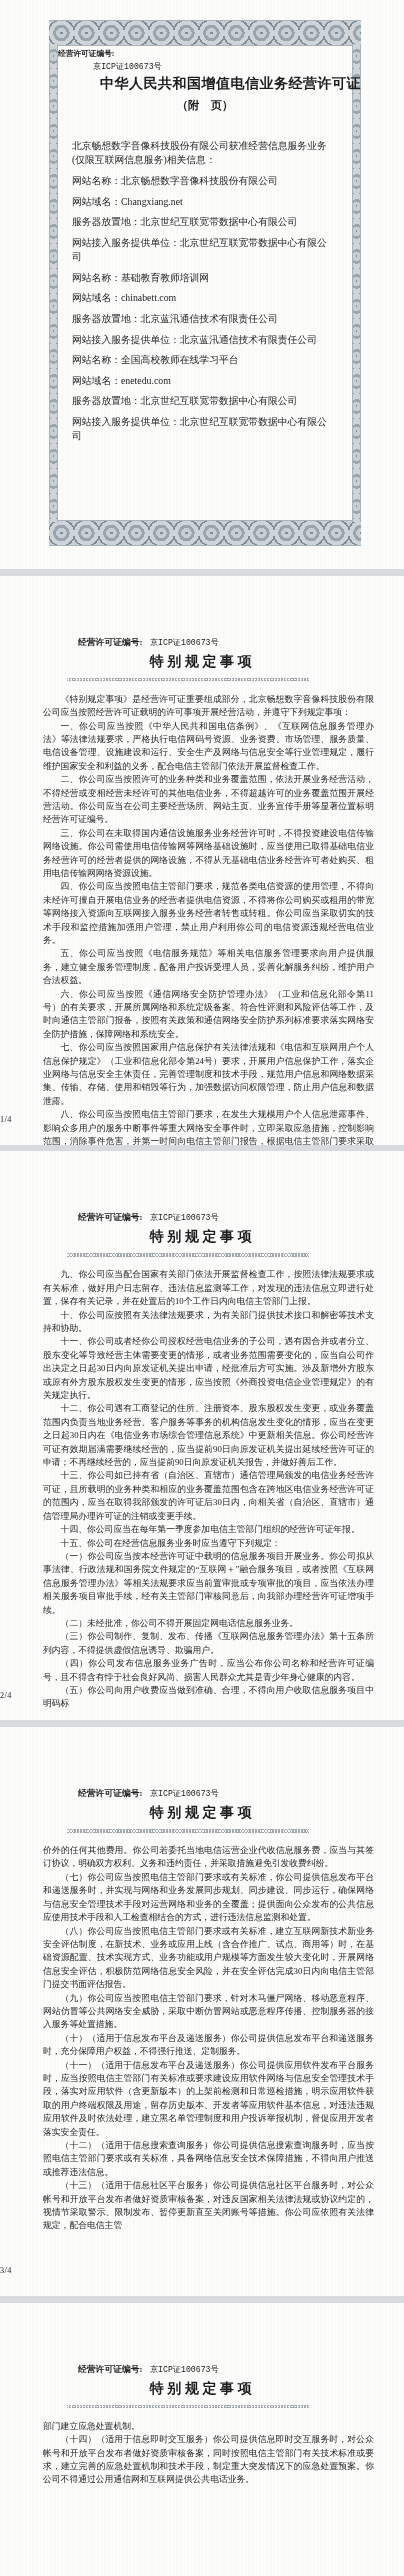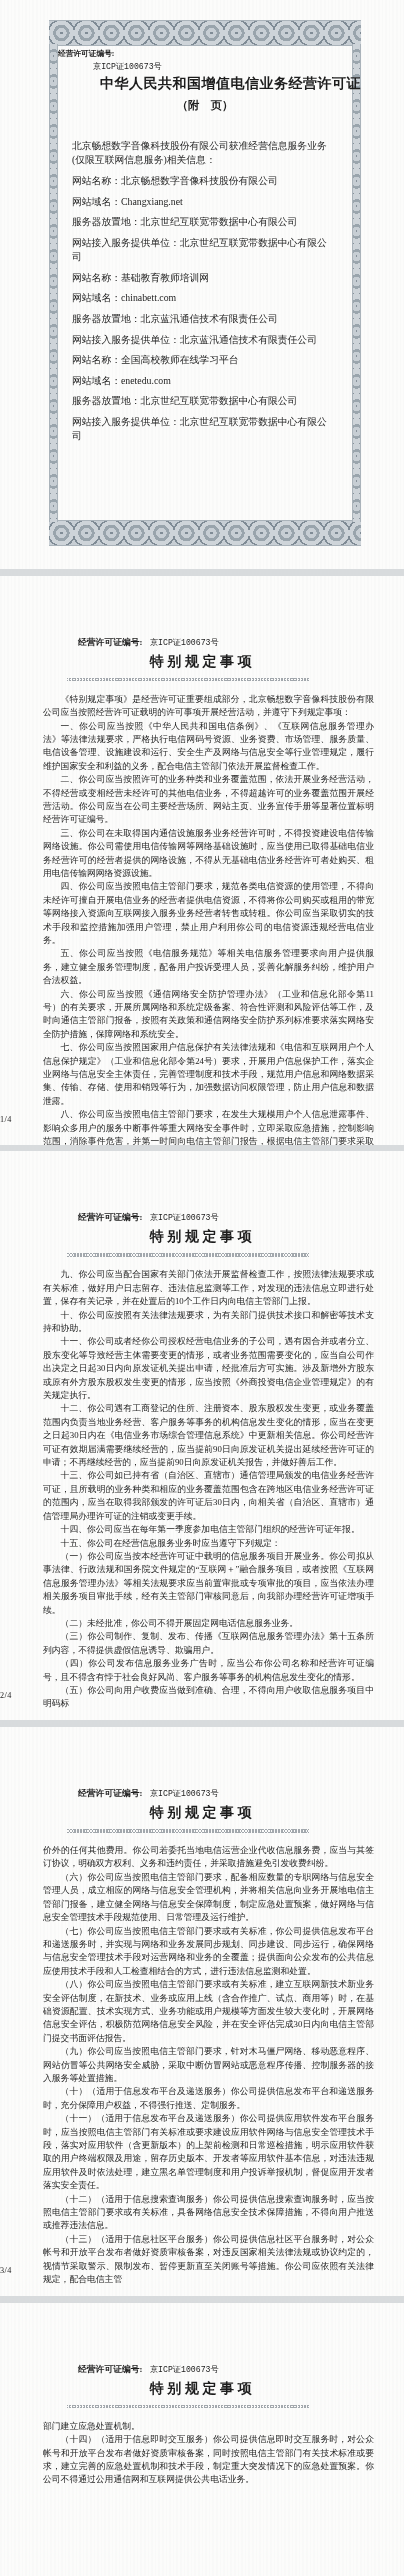--- a/index.html
+++ b/index.html
@@ -129,36 +129,35 @@
       <p class="para">九、你公司应当配合国家有关部门依法开展监督检查工作，按照法律法规要求或有关标准，做好用户日志留存、违法信息监测等工作，对发现的违法信息立即进行处置，保存有关记录，并在处置后的10个工作日内向电信主管部门上报。</p>
       <p class="para">十、你公司应按照有关法律法规要求，为有关部门提供技术接口和解密等技术支持和协助。</p>
       <p class="para">十一、你公司或者经你公司授权经营电信业务的子公司，遇有因合并或者分立、股东变化等导致经营主体需要变更的情形，或者业务范围需要变化的，应当自公司作出决定之日起30日内向原发证机关提出申请，经批准后方可实施。涉及新增外方股东或原有外方股东股权发生变更的情形，应当按照《外商投资电信企业管理规定》的有关规定执行。</p>
       <p class="para">十二、你公司遇有工商登记的住所、注册资本、股东股权发生变更，或业务覆盖范围内负责当地业务经营、客户服务等事务的机构信息发生变化的情形，应当在变更之日起30日内在《电信业务市场综合管理信息系统》中更新相关信息。你公司经营许可证有效期届满需要继续经营的，应当提前90日向原发证机关提出延续经营许可证的申请；不再继续经营的，应当提前90日向原发证机关报告，并做好善后工作。</p>
       <p class="para">十三、你公司如已持有省（自治区、直辖市）通信管理局颁发的电信业务经营许可证，且所载明的业务种类和相应的业务覆盖范围包含在跨地区电信业务经营许可证的范围内，应当在取得我部颁发的许可证后30日内，向相关省（自治区、直辖市）通信管理局办理许可证的注销或变更手续。</p>
       <p class="para">十四、你公司应当在每年第一季度参加电信主管部门组织的经营许可证年报。</p>
       <p class="para">十五、你公司在经营信息服务业务时应当遵守下列规定：</p>
       <p class="para">（一）你公司应当按本经营许可证中载明的信息服务项目开展业务。你公司拟从事法律、行政法规和国务院文件规定的“互联网＋”融合服务项目，或者按照《互联网信息服务管理办法》等相关法规要求应当前置审批或专项审批的项目，应当依法办理相关服务项目审批手续，经有关主管部门审核同意后，向我部办理经营许可证增项手续。</p>
       <p class="para">（二）未经批准，你公司不得开展固定网电话信息服务业务。</p>
       <p class="para">（三）你公司制作、复制、发布、传播《互联网信息服务管理办法》第十五条所列内容，不得提供虚假信息诱导、欺骗用户。</p>
-      <p class="para">（四）你公司发布信息服务业务广告时，应当公布你公司名称和经营许可证编号，且不得含有悖于社会良好风尚、客户服务等事务的机构信息发生变化的情形。</p>
+      <p class="para">（四）你公司发布信息服务业务广告时，应当公布你公司名称和经营许可证编号，且不得含有悖于社会良好风尚、损害人民群众尤其是青少年身心健康的内容。</p>
       <p class="para">（五）你公司向用户收费应当做到准确、合理，不得向用户收取信息服务项目中明码标</p>
     </div>
   <div class="tp-footer">2/4</div>
 </section>
 
 <section class="page">
   <div class="tp-no">
     <span class="lbl">经营许可证编号:</span>
     <span class="val">京ICP证100673号</span>
   </div>
   <h2 class="tp-title" style="margin:0;">特别规定事项</h2>
   <div class="tp-rule"></div>
   <div class="tp-body">
       <p class="para cont">价外的任何其他费用。你公司若委托当地电信运营企业代收信息服务费，应当与其签订协议，明确双方权利、义务和违约责任，并采取措施避免引发收费纠纷。</p>
-      <p class="para">（六）你公司应当按照电信主管部门要求，配备相应数量的专职网络与信息安全管理人员，成立相应的网络与信息安全管理机构，并将相关信息向业务开展地电信主管部门报备，建立健全网络与信息安全保障制度，制定应急处置预案，做好网络与信息安全管理技术手段规范使用、日常管理及运行维护。</p>
       <p class="para">（七）你公司应当按照电信主管部门要求或有关标准，你公司提供信息发布平台和递送服务时，并实现与网络和业务发展同步规划、同步建设、同步运行，确保网络与信息安全管理技术手段对运营网络和业务的全覆盖；提供面向公众发布的公共信息应使用技术手段和人工检查相结合的方式，进行违法信息监测和处置。</p>
       <p class="para">（八）你公司应当按照电信主管部门要求或有关标准，建立互联网新技术新业务安全评估制度，在新技术、业务或应用上线（含合作推广、试点、商用等）时，在基础资源配置、技术实现方式、业务功能或用户规模等方面发生较大变化时，开展网络信息安全评估，积极防范网络信息安全风险，并在安全评估完成30日内向电信主管部门提交书面评估报告。</p>
       <p class="para">（九）你公司应当按照电信主管部门要求，针对木马僵尸网络、移动恶意程序、网站仿冒等公共网络安全威胁，采取中断仿冒网站或恶意程序传播、控制服务器的接入服务等处置措施。</p>
       <p class="para">（十）（适用于信息发布平台及递送服务）你公司提供信息发布平台和递送服务时，充分保障用户权益，不得强行推送、定制服务。</p>
       <p class="para">（十一）（适用于信息发布平台及递送服务）你公司提供应用软件发布平台服务时，应当按照电信主管部门有关标准或要求建设应用软件网络与信息安全管理技术手段，落实对应用软件（含更新版本）的上架前检测和日常巡检措施，明示应用软件获取的用户终端权限及用途，留存历史版本、开发者等应用软件基本信息，对违法违规应用软件及时依法处理，建立黑名单管理制度和用户投诉举报机制，督促应用开发者落实安全责任。</p>
       <p class="para">（十二）（适用于信息搜索查询服务）你公司提供信息搜索查询服务时，应当按照电信主管部门要求或有关标准，具备网络信息安全技术保障措施，不得向用户推送或推荐违法信息。</p>
       <p class="para">（十三）（适用于信息社区平台服务）你公司提供信息社区平台服务时，对公众帐号和开放平台发布者做好资质审核备案，对违反国家相关法律法规或协议约定的，视情节采取警示、限制发布、暂停更新直至关闭账号等措施。你公司应依照有关法律规定，配合电信主管</p>
     </div>
   <div class="tp-footer">3/4</div>
 </section>

